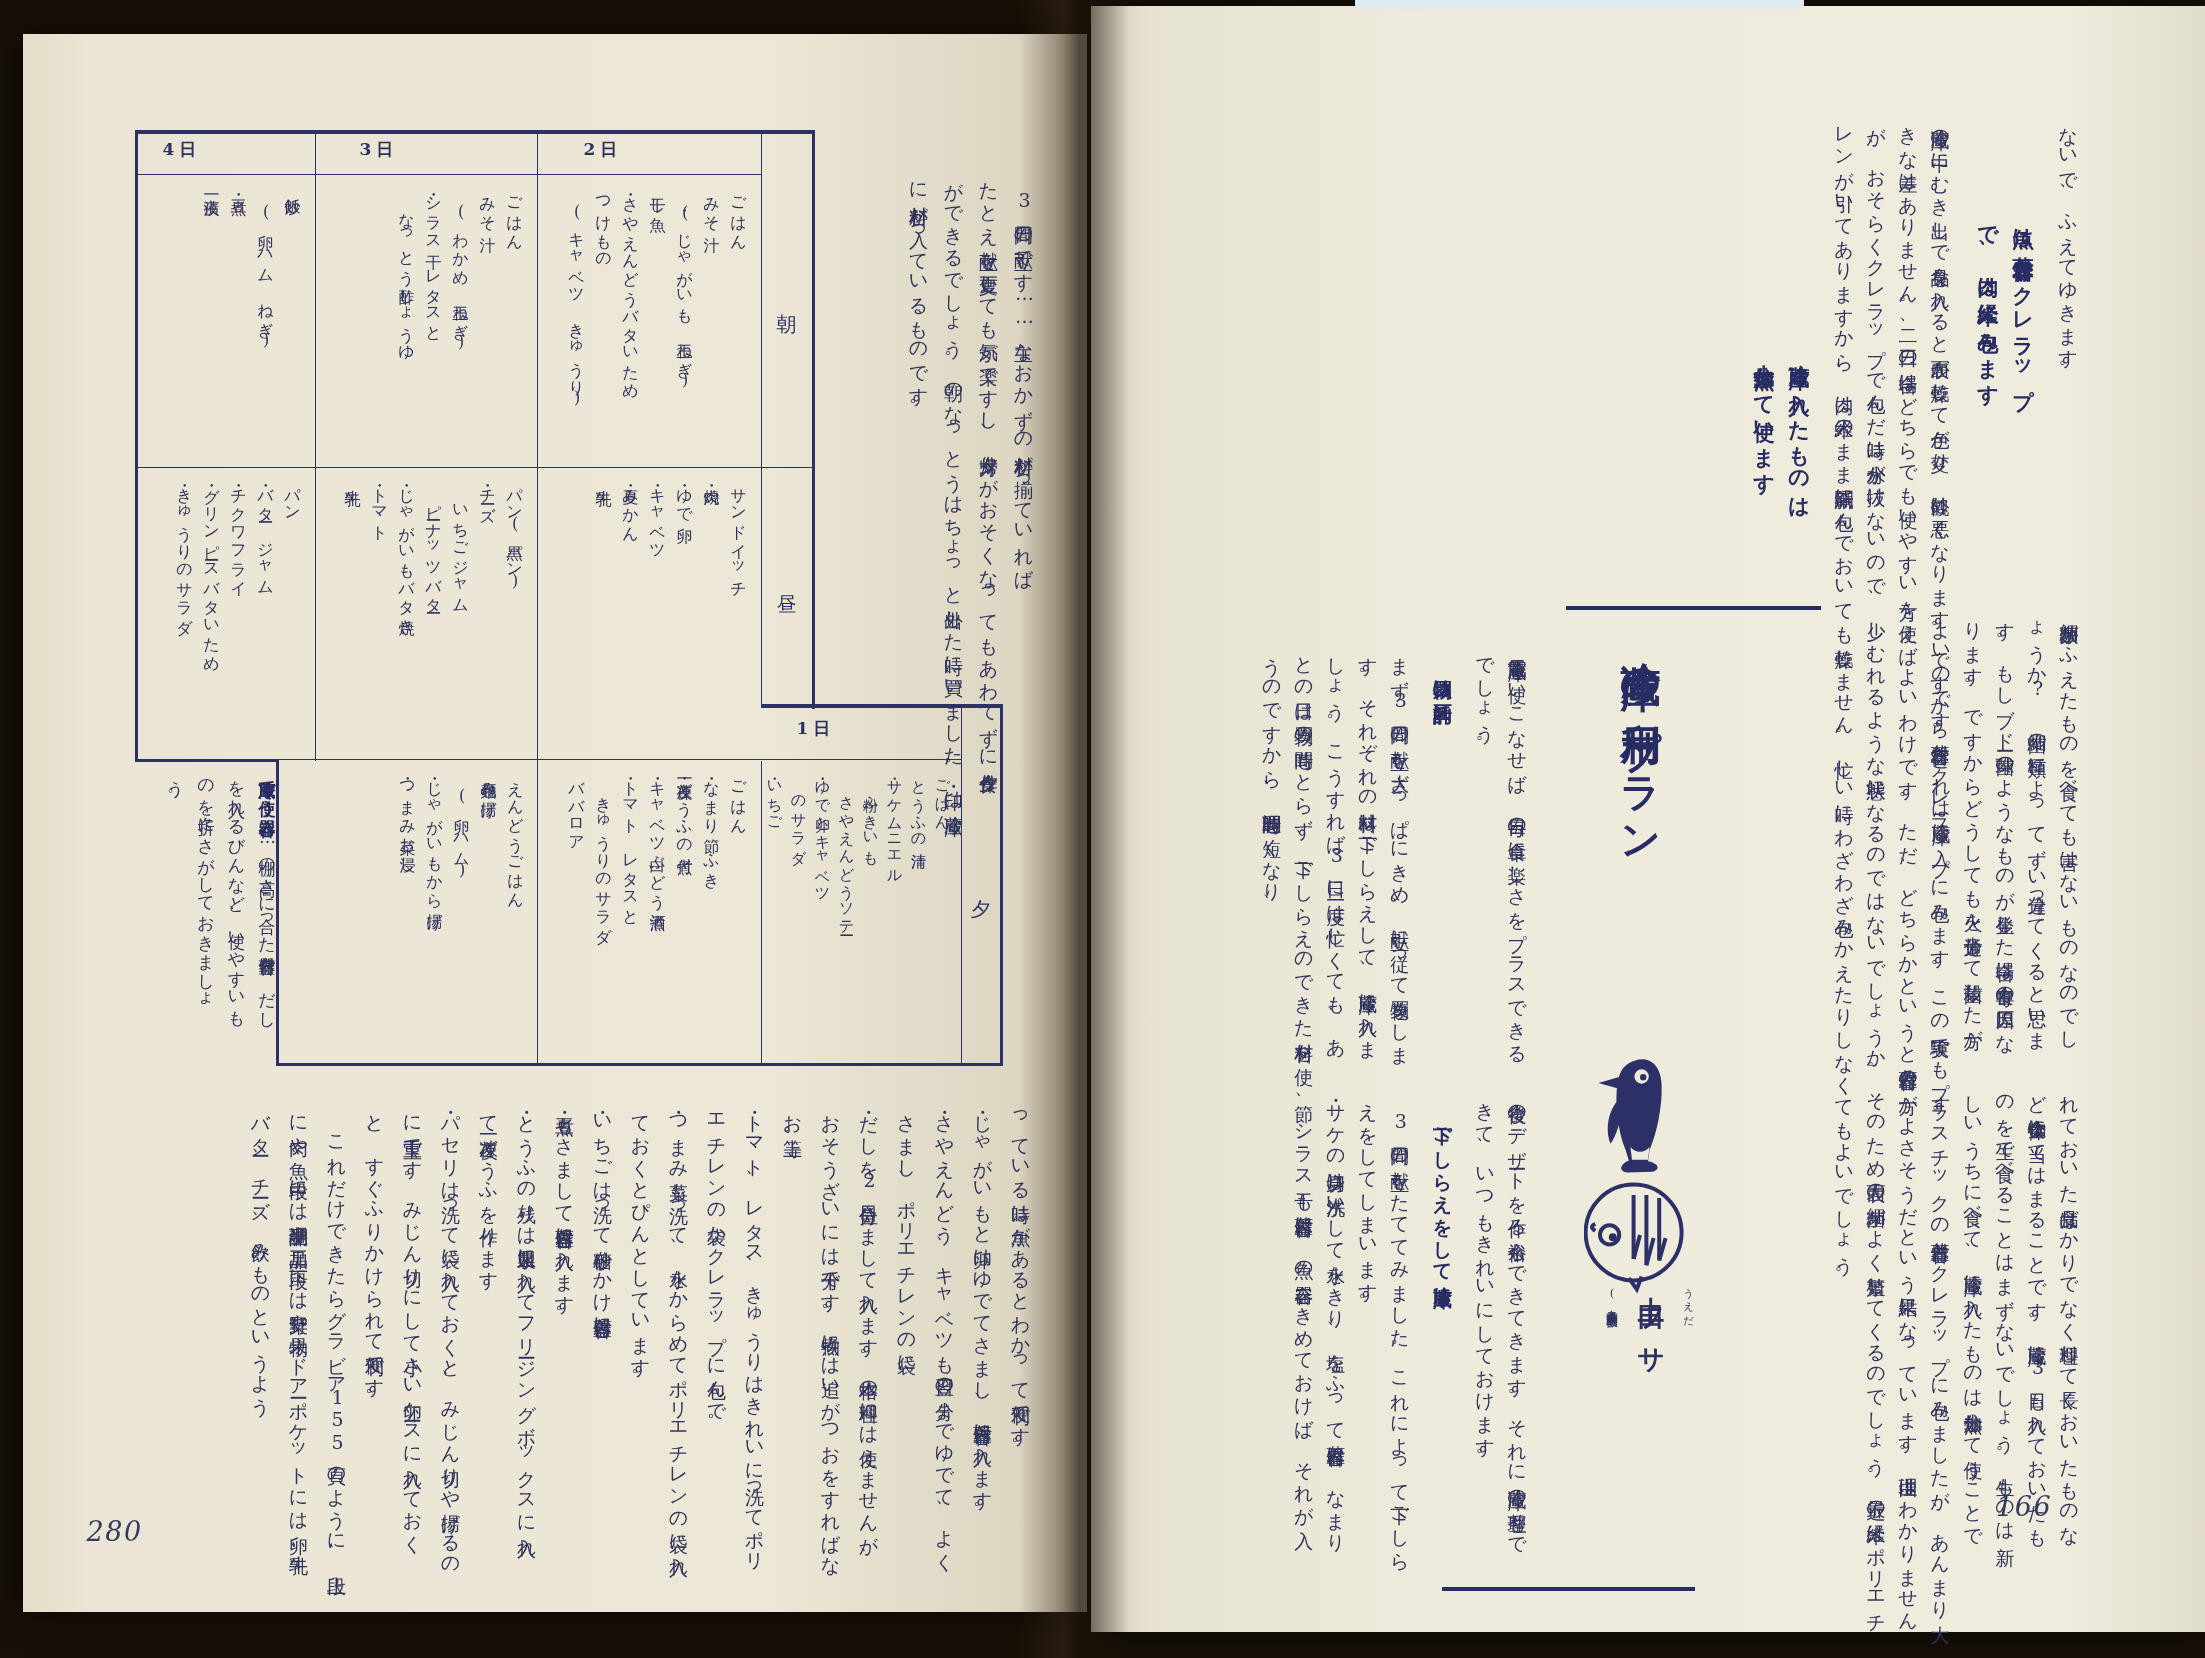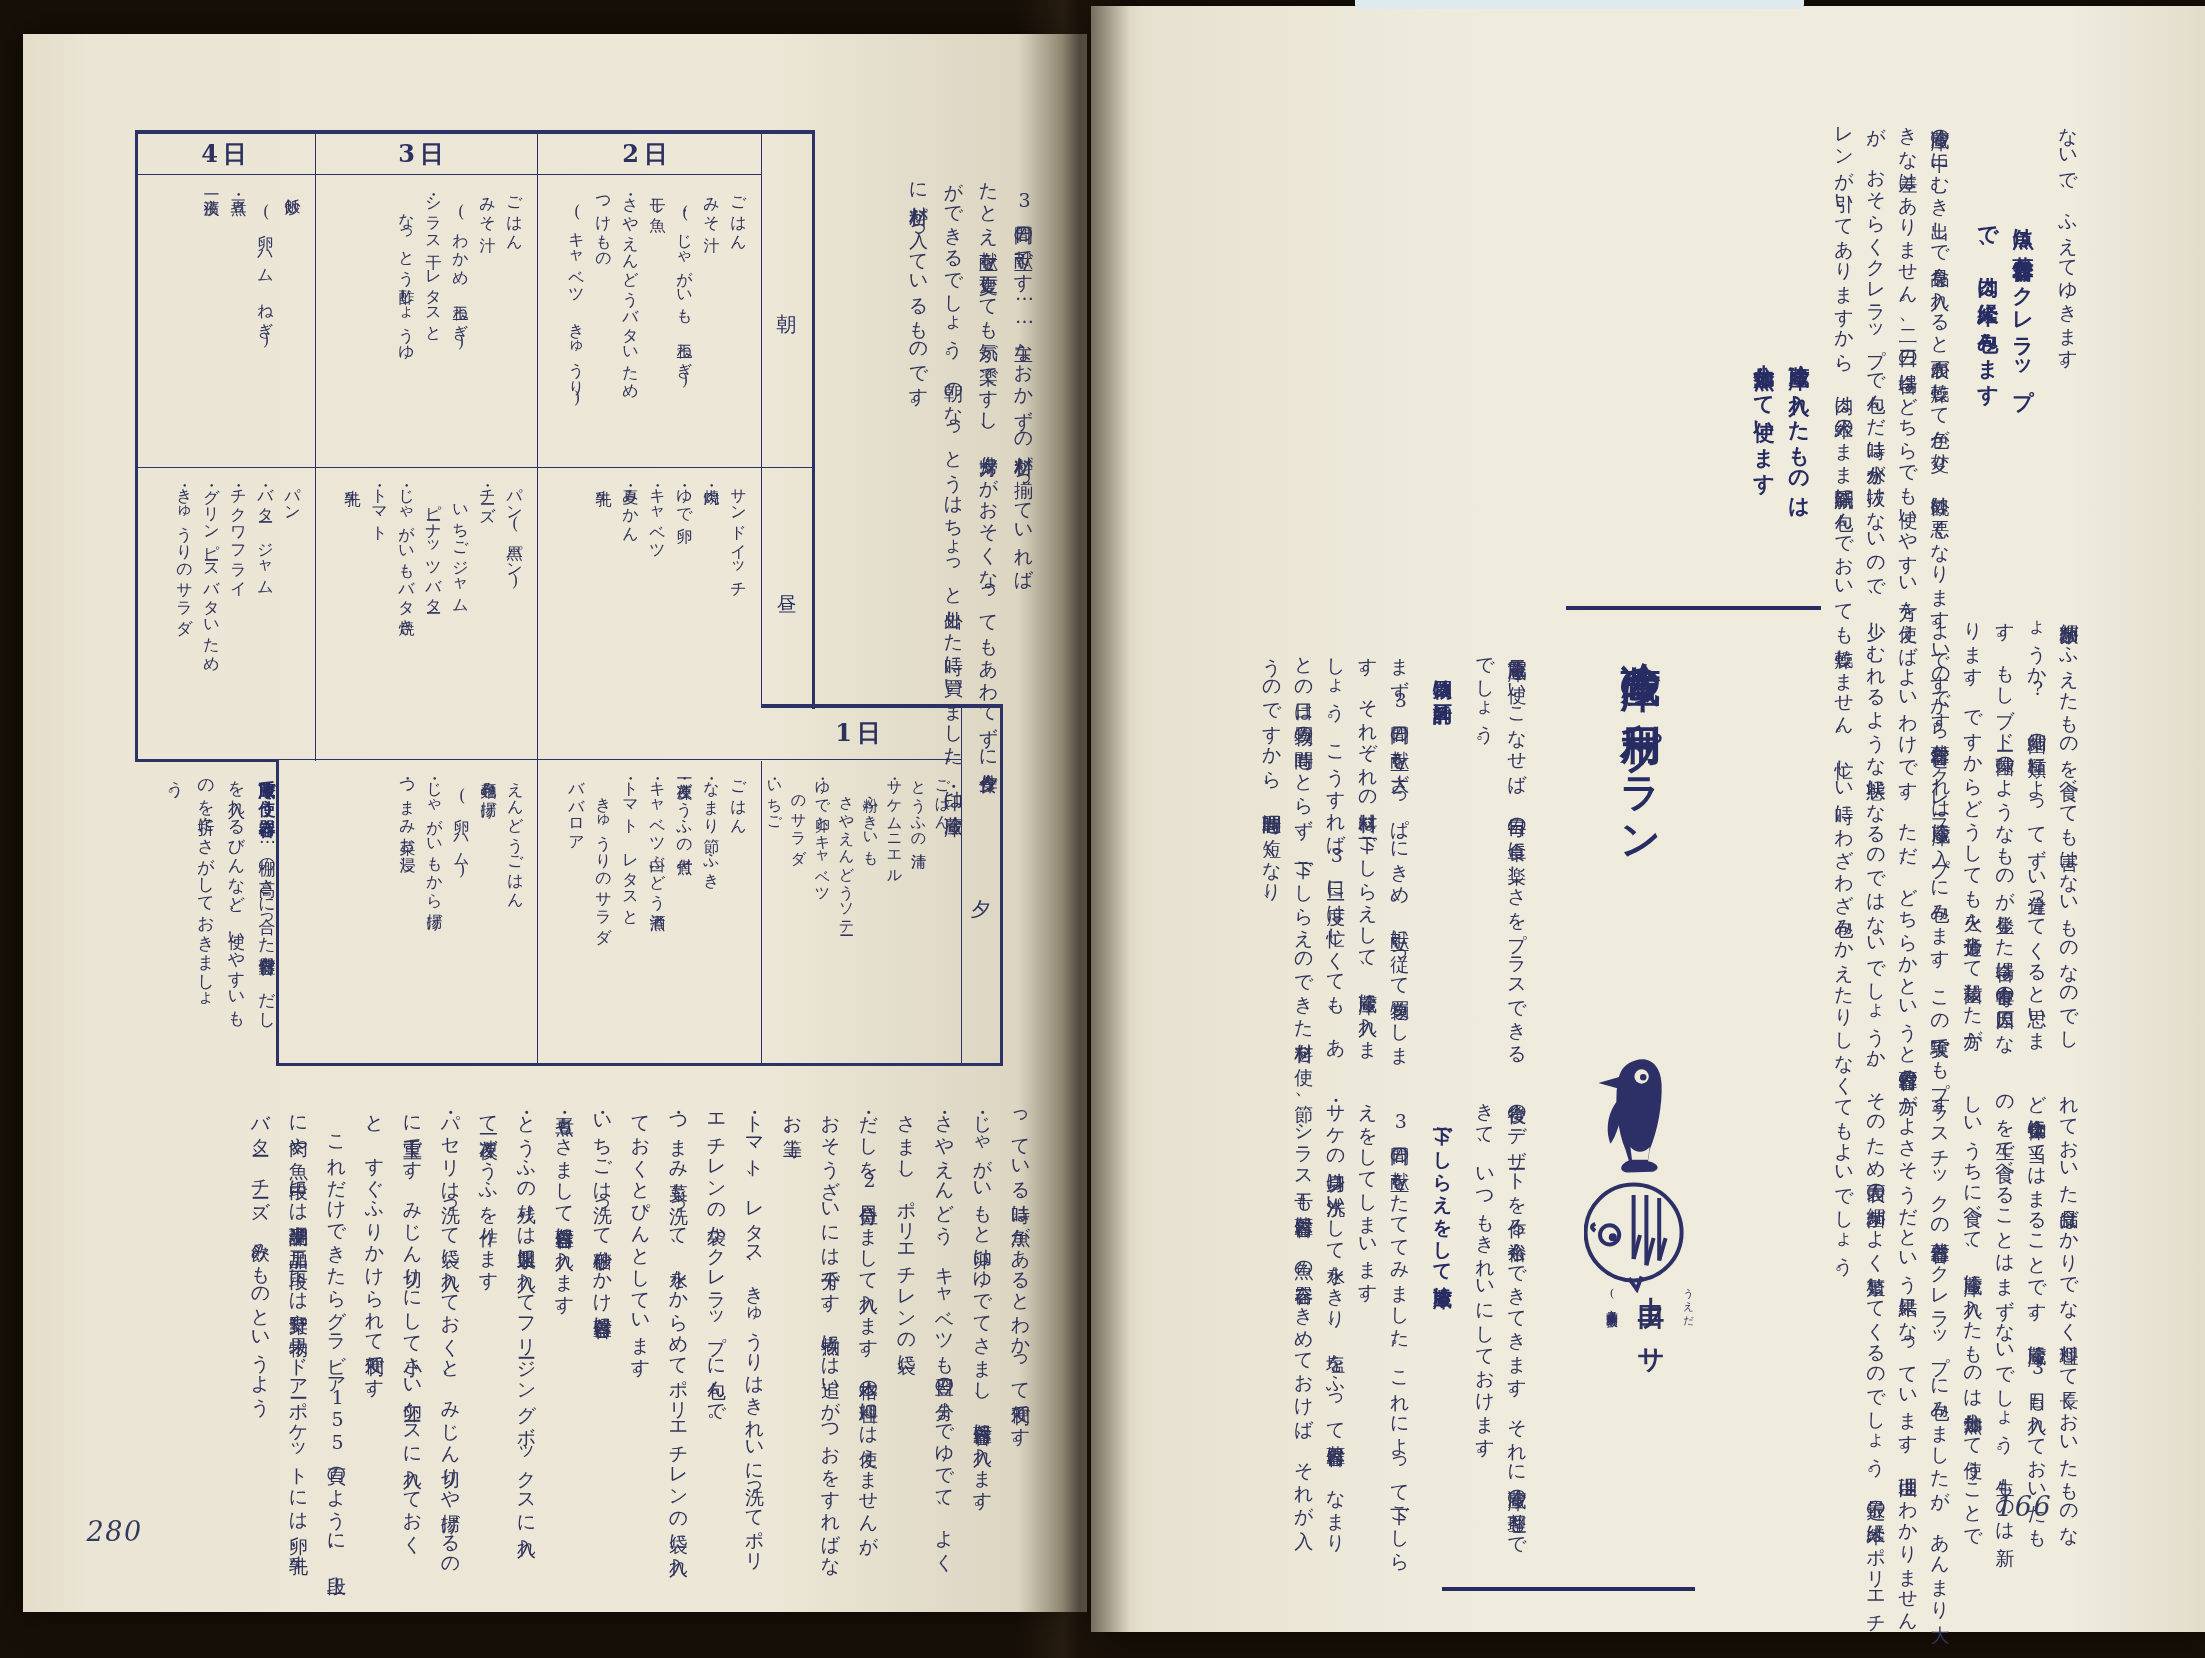--- a/index.html
+++ b/index.html
@@ -25,21 +25,21 @@
   #t3l h3{font-size:19px;line-height:34px;margin:24px 9.6px 0 9.6px;}
   
   #main-title{position:absolute;font-size:40px;font-weight:bold;letter-spacing:4px;color:#272c63;height:433px;}
   .rule{position:absolute;background:#272c63;}
   #author-name{position:absolute;font-size:26.5px;font-weight:bold;letter-spacing:8px;color:#2c3160;}
   #author-furi{position:absolute;font-size:10.4px;color:#2c3160;letter-spacing:1.6px;}
   #author-credit{position:absolute;font-size:11.6px;color:#2c3160;letter-spacing:0.8px;}
   .pgnum{position:absolute;font-style:italic;font-size:27px;color:#343a5e;letter-spacing:1.6px;}
   
   .bline{position:absolute;background:#2c3166;}
-  .thead{position:absolute;font-size:24px;font-weight:bold;color:#2c3160;letter-spacing:4.8px;text-align:center;}
+  .thead{position:absolute;font-size:17px;font-weight:bold;color:#2c3160;letter-spacing:4.8px;text-align:left;}
   .rlabel{position:absolute;font-size:20px;color:#2c3160;}
   .cell{position:absolute;writing-mode:vertical-rl;text-orientation:upright;white-space:pre-line;
     font-size:16px;line-height:27px;color:#30345c;letter-spacing:0.4px;}
   .cell.small{font-size:15.2px;line-height:24px;}
   #plan-note{font-size:19px;line-height:35px;height:634px;}
   #container-note{font-size:17px;line-height:30.5px;height:269px;}
   #container-note b{font-family:"DejaVu Sans",sans-serif;color:#272c63;}
   #tips{font-size:19px;line-height:38px;height:465px;letter-spacing:0.4px;}
 </style>
 </head>

